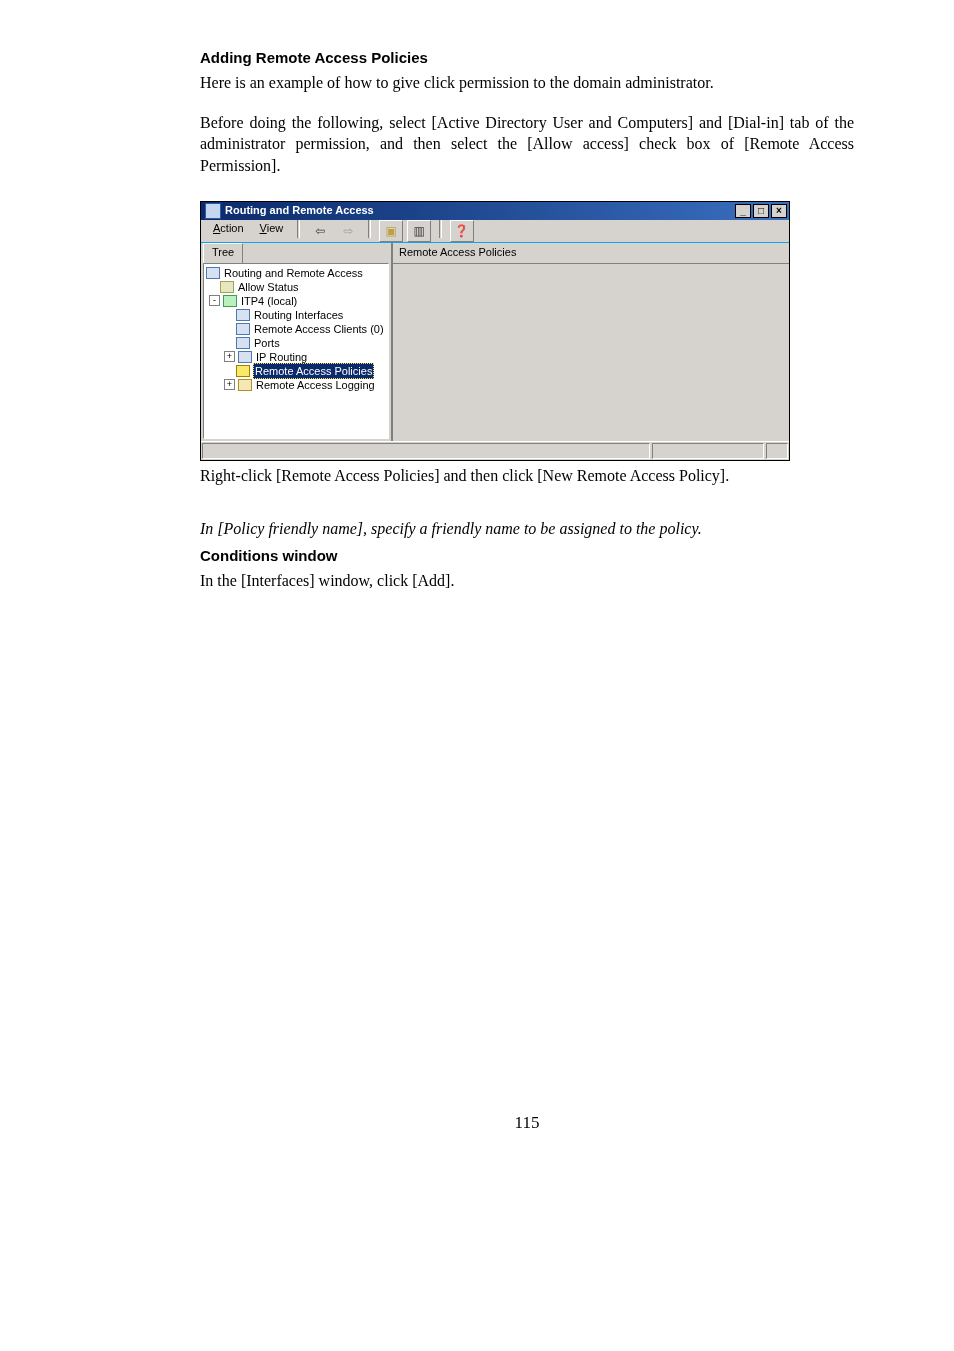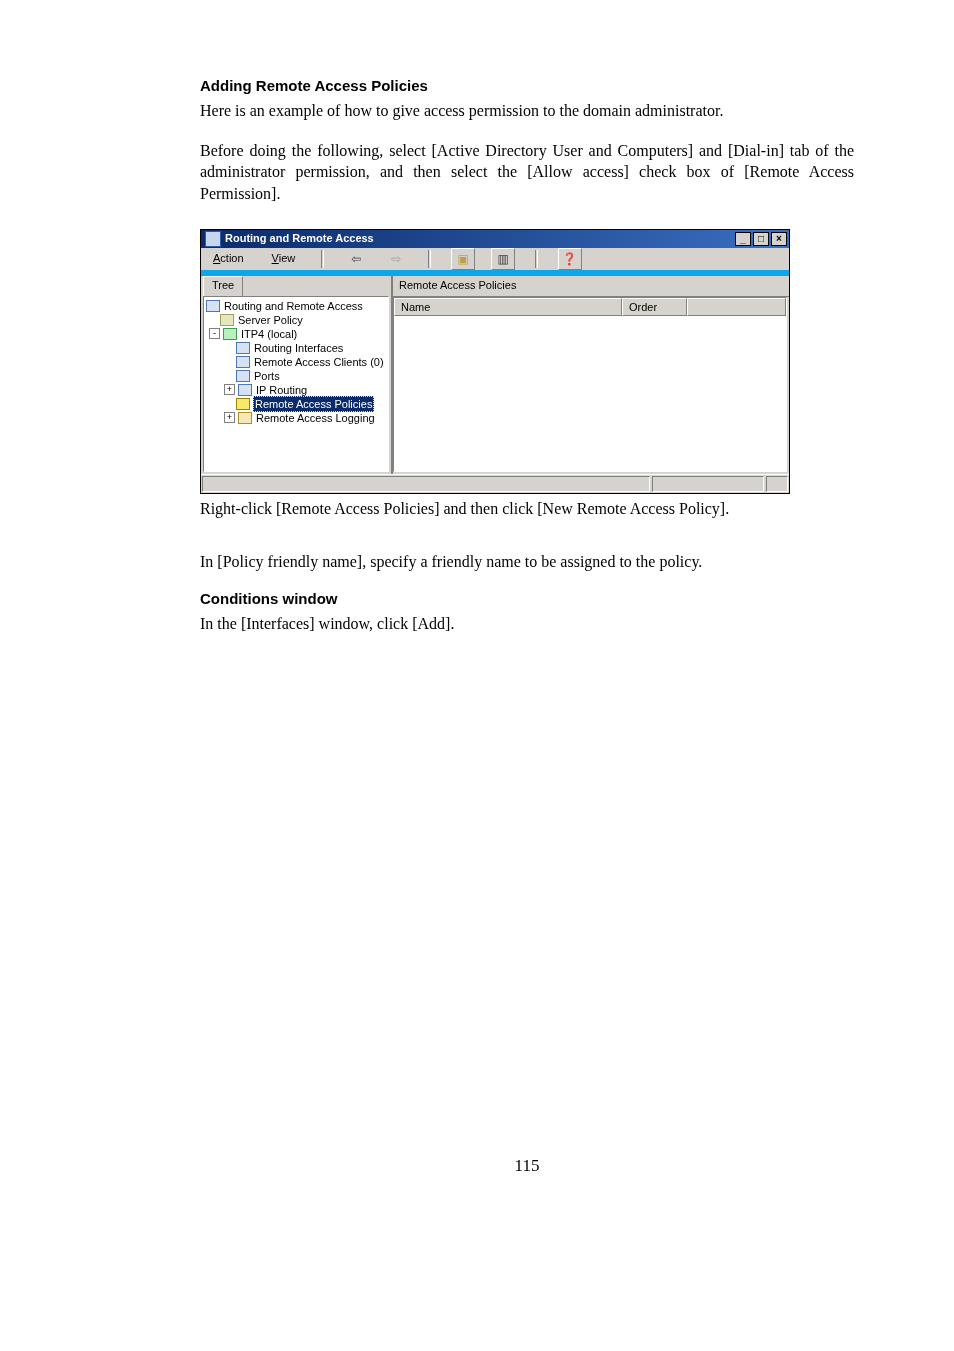--- a/index.html
+++ b/index.html
@@ -4,38 +4,38 @@
 <style>
   body {
     margin: 0;
     padding: 0;
     background: #fff;
     font-family: Arial, Helvetica, sans-serif;
     color: #000;
     width: 954px;
   }
   .page {
-    padding: 76px 100px 40px 200px;
+    padding: 48px 100px 40px 200px;
     box-sizing: border-box;
     font-size: 15px;
     line-height: 1.35;
   }
   .heading {
     font-family: Arial, Helvetica, sans-serif;
     font-weight: bold;
     margin: 0 0 4px 0;
     font-size: 15px;
   }
   .para {
     margin: 0 0 18px 0;
     font-family: "Times New Roman", Times, serif;
     font-size: 16px;
     text-align: justify;
   }
-  .para.tight { margin-bottom: 16px; }
+  .para.tight { margin-bottom: 6px; font-style: italic; }
   .caption {
     margin: 4px 0 32px 0;
     font-family: "Times New Roman", Times, serif;
     font-size: 16px;
   }
   .page-number {
     text-align: center;
     font-family: "Times New Roman", Times, serif;
     font-size: 17px;
     margin-top: 520px;
@@ -73,26 +73,26 @@
     width: 16px; height: 14px;
     background: #d6d2ce;
     border: 1px solid #000;
     box-sizing: border-box;
     display:flex; align-items:center; justify-content:center;
     font-size:10px; font-weight:bold; color:#000;
     line-height:1;
   }
   .menubar {
     display: flex;
-    align-items: center;
+    align-items: flex-start;
     height: 22px;
     background: #d6d2ce;
-    border-bottom: 6px solid #0ea5e9;
+    border-bottom: 1px solid #0ea5e9;
     padding: 0 6px;
-    gap: 16px;
+    gap: 4px;
   }
   .menu-item {
     padding: 1px 6px;
     cursor: default;
   }
   .menu-item u { text-decoration: underline; }
   .sep {
     width: 1px; height: 18px;
     border-left: 1px solid #808080;
     border-right: 1px solid #fff;
@@ -238,21 +238,21 @@
   .status-cell.small { flex:0 0 110px; }
   .status-cell.grip { flex:0 0 20px; }
 
 </style>
 </head>
 <body>
 
 <div class="page">
 
   <div class="heading">Adding Remote Access Policies</div>
-  <div class="para">Here is an example of how to give access permission to the domain administrator.</div>
+  <div class="para">Here is an example of how to give click permission to the domain administrator.</div>
   <div class="para">Before doing the following, select [Active Directory User and Computers] and [Dial-in] tab of the administrator permission, and then select the [Allow access] check box of [Remote Access Permission].</div>
 
   <div class="win">
     <div class="titlebar">
       <span class="title-icon"></span>
       <span class="title-text">Routing and Remote Access</span>
       <div class="title-buttons">
         <div class="wbtn">_</div>
         <div class="wbtn">□</div>
         <div class="wbtn">×</div>
@@ -276,21 +276,21 @@
         <div class="tab-row">
           <div class="tab">Tree</div>
         </div>
         <div class="tree">
           <div class="node">
             <span class="ic"></span>
             <span class="lbl">Routing and Remote Access</span>
           </div>
           <div class="node" style="padding-left:14px">
             <span class="ic server"></span>
-            <span class="lbl">Server Policy</span>
+            <span class="lbl">Allow Status</span>
           </div>
           <div class="node" style="padding-left:3px">
             <span class="exp">-</span>
             <span class="ic server" style="background:#baf0c0;border-color:#3aa050"></span>
             <span class="lbl">ITP4 (local)</span>
           </div>
           <div class="node" style="padding-left:30px">
             <span class="ic"></span>
             <span class="lbl">Routing Interfaces</span>
           </div>
@@ -314,27 +314,20 @@
           <div class="node" style="padding-left:18px">
             <span class="exp">+</span>
             <span class="ic folder"></span>
             <span class="lbl">Remote Access Logging</span>
           </div>
         </div>
       </div>
 
       <div class="right">
         <div class="right-head">Remote Access Policies</div>
-        <div class="list">
-          <div class="list-header">
-            <div class="col name">Name</div>
-            <div class="col order">Order</div>
-            <div class="col rest"></div>
-          </div>
-        </div>
       </div>
     </div>
 
     <div class="statusbar">
       <div class="status-cell"></div>
       <div class="status-cell small"></div>
       <div class="status-cell grip"></div>
     </div>
   </div>
 

